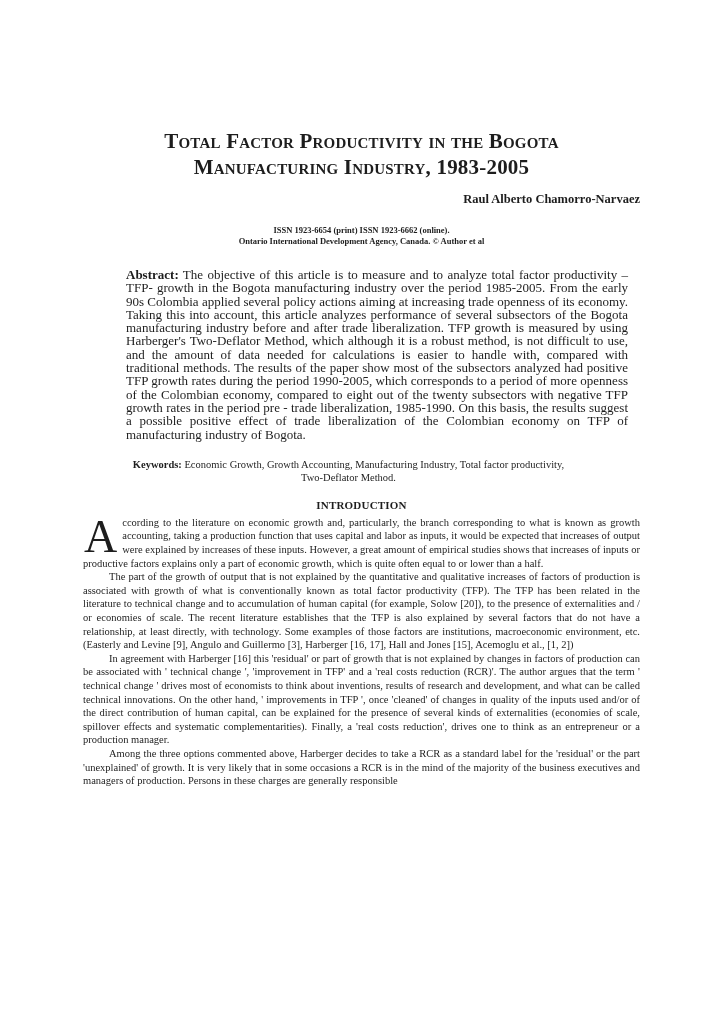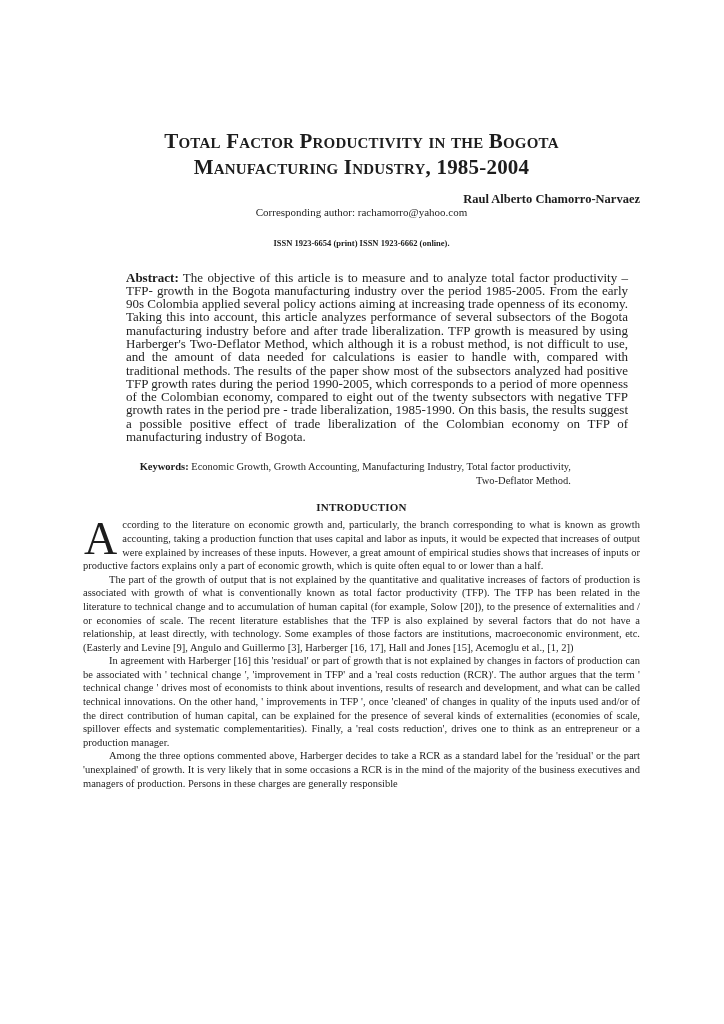--- a/index.html
+++ b/index.html
@@ -59,21 +59,21 @@
     font-size:13px;
     line-height:13.3px;
     text-align:justify;
   }
   .abstract .label{font-weight:bold;}
   .keywords{
     margin:17px 12px 0 43px;
     max-width:445px;
     font-size:10.5px;
     line-height:13.5px;
-    text-align:right;
+    text-align:center;
   }
   .keywords .label{font-weight:bold;}
   .section-heading{
     margin-top:13px;
     margin-bottom:4px;
     text-align:center;
     font-weight:bold;
     font-size:11px;
     line-height:14px;
     letter-spacing:0.2px;
@@ -94,28 +94,28 @@
   }
 </style>
 </head>
 <body>
 
 <div class="page">
   <div class="content">
 
     <h1 class="title">
       <span>Total Factor Productivity in the Bogota</span><br>
-      <span>Manufacturing Industry, 1985-2004</span>
+      <span>Manufacturing Industry, 1983-2005</span>
     </h1>
 
     <div class="author">Raul Alberto Chamorro-Narvaez</div>
-    <div class="corresponding">Corresponding author: rachamorro@yahoo.com</div>
 
     <div class="availability">
       <div>ISSN 1923-6654 (print) ISSN 1923-6662 (online).</div>
+      <div>Ontario International Development Agency, Canada. © Author et al</div>
     </div>
 
     <p class="abstract"><span class="label">Abstract:</span> <span>The objective of this article is to measure and to analyze total factor productivity –TFP- growth in the Bogota manufacturing industry over the period 1985-2005. From the early 90s Colombia applied several policy actions aiming at increasing trade openness of its economy. Taking this into account, this article analyzes performance of several subsectors of the Bogota manufacturing industry before and after trade liberalization. TFP growth is measured by using Harberger's Two-Deflator Method, which although it is a robust method, is not difficult to use, and the amount of data needed for calculations is easier to handle with, compared with traditional methods. The results of the paper show most of the subsectors analyzed had positive TFP growth rates during the period 1990-2005, which corresponds to a period of more openness of the Colombian economy, compared to eight out of the twenty subsectors with negative TFP growth rates in the period pre - trade liberalization, 1985-1990. On this basis, the results suggest a possible positive effect of trade liberalization of the Colombian economy on TFP of manufacturing industry of Bogota.</span></p>
 
     <p class="keywords"><span class="label">Keywords:</span> <span>Economic Growth, Growth Accounting, Manufacturing Industry, Total factor productivity, Two-Deflator Method.</span></p>
 
     <h2 class="section-heading">INTRODUCTION</h2>
 
     <p class="body-par"><span class="drop-cap">A</span><span>ccording to the literature on economic growth and, particularly, the branch corresponding to what is known as growth accounting, taking a production function that uses capital and labor as inputs, it would be expected that increases of output were explained by increases of these inputs. However, a great amount of empirical studies shows that increases of inputs or productive factors explains only a part of economic growth, which is quite often equal to or lower than a half.</span></p>
 

